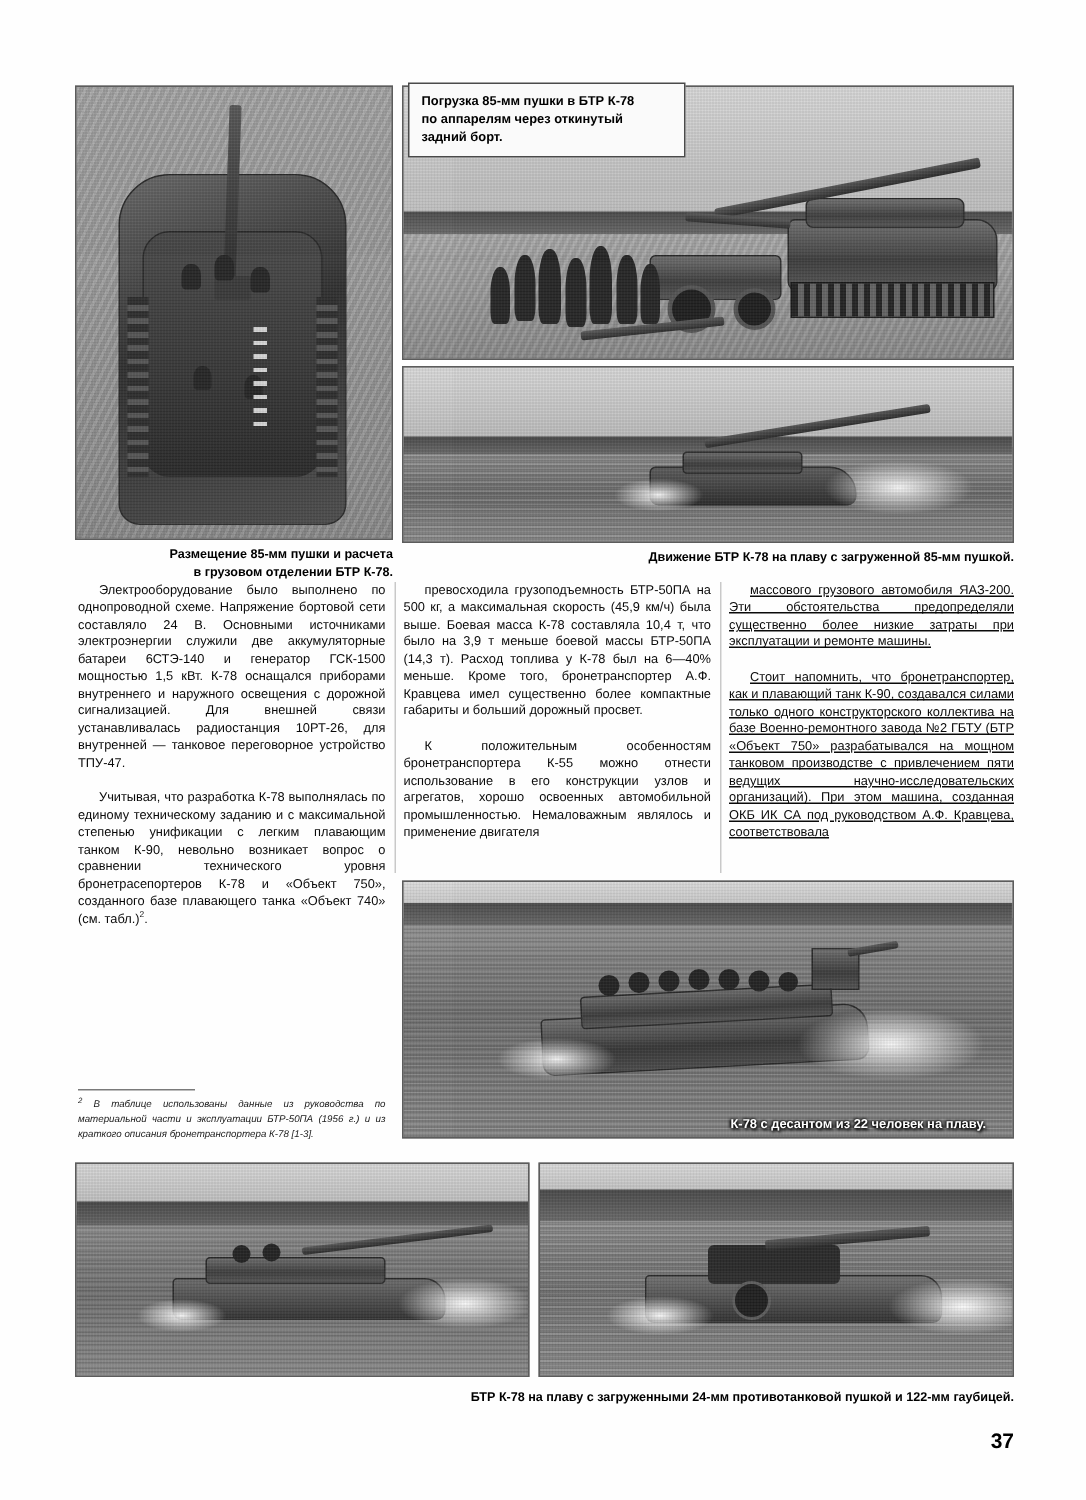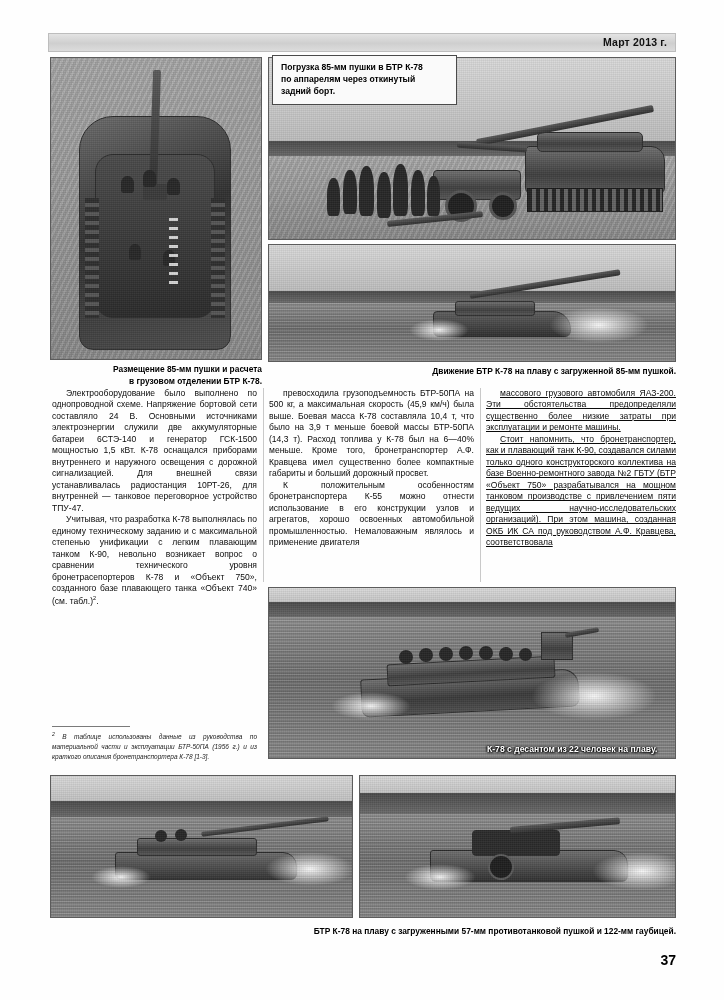--- a/index.html
+++ b/index.html
@@ -142,21 +142,21 @@
     line-height: 1.345;
     color: #0a0a0a;
     text-align: justify;
     text-justify: inter-word;
     hyphens: manual;
   }
   .col p {
     margin: 0 0 0 0;
     text-indent: 14px;
   }
-  .col p + p { margin-top: 0px; }
+  .col p + p { margin-top: 12px; }
 
   .col-divider {
     position: absolute;
     width: 1px;
     background: #c9c9c9;
   }
 
   
   .footnote {
     position: absolute;
@@ -182,23 +182,20 @@
     font-size: 14px;
     font-weight: bold;
     color: #000;
   }
 </style>
 </head>
 <body>
 
 <div class="page">
 
-  <div class="header-band">
-    <div class="header-date">Март 2013 г.</div>
-  </div>
 
   <div class="photo" style="left:50px; top:57px; width:212px; height:303px;">
     <div class="ground" style="top:0; height:100%;"></div>
 
     <div class="hull" style="left:28px; top:58px; width:150px; height:232px; border-radius:34px 34px 14px 14px; background:linear-gradient(160deg,#6a6a6a,#303030 45%,#4d4d4d);"></div>
     <div class="hull" style="left:44px; top:96px; width:118px; height:162px; border-radius:18px; background:linear-gradient(to bottom,#4a4a4a,#2a2a2a);"></div>
 
     <div class="barrel" style="left:100px; top:12px; width:8px; height:120px; transform:rotate(2deg);"></div>
     <div class="barrel" style="left:92px; top:126px; width:24px; height:16px; background:#3a3a3a;"></div>
 
@@ -330,17 +327,17 @@
     <div class="water" style="top:27%; height:73%;"></div>
     <div class="hull" style="left:70px; top:74px; width:196px; height:30px; border-radius:3px 14px 6px 6px; background:linear-gradient(to bottom,#6e6e6e,#303030);"></div>
     <div class="hull" style="left:112px; top:54px; width:86px; height:24px; border-radius:4px; background:#2b2b2b;"></div>
     <div class="barrel" style="left:150px; top:46px; width:110px; height:7px; transform:rotate(-5deg);"></div>
     <div style="position:absolute; left:128px; top:78px; width:22px; height:22px; border-radius:50%; background:#1e1e1e; border:2px solid #5a5a5a;"></div>
     <div class="spray" style="left:232px; top:76px; width:100px; height:38px;"></div>
     <div class="spray" style="left:44px; top:88px; width:72px; height:26px;"></div>
     <div class="grain"></div>
   </div>
 
-  <div class="caption" style="left:50px; top:926px; width:626px;">БТР К-78 на плаву с загруженными 57-мм противотанковой пушкой и 122-мм гаубицей.</div>
+  <div class="caption" style="left:50px; top:926px; width:626px;">БТР К-78 на плаву с загруженными 24-мм противотанковой пушкой и 122-мм гаубицей.</div>
 
   <div class="page-number">37</div>
 
 </div>
 
 </body></html>

